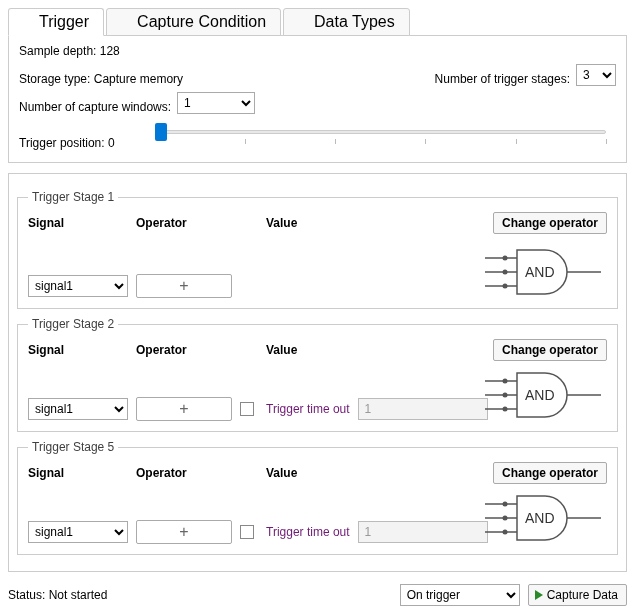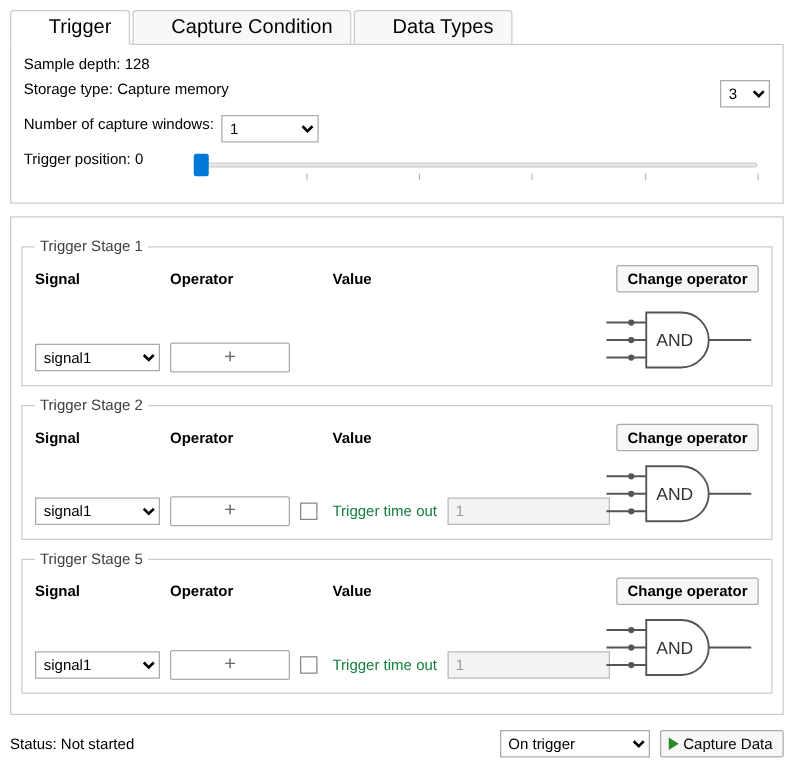--- a/index.html
+++ b/index.html
@@ -31,21 +31,21 @@
   }
   .tab.active {
     background: #fff;
     border-bottom: 1px solid #fff;
   }
   .config-block {
     border: 1px solid #ccc;
     border-top: none;
     padding: 8px 10px 12px 10px;
   }
-  .row { display: flex; align-items: flex-start; margin-bottom: 6px; }
+  .row { display: flex; align-items: flex-end; margin-bottom: 6px; }
   .row .spacer { flex: 1; }
   .label { white-space: nowrap; }
   select {
     font-family: inherit;
     font-size: 12px;
     border: 1px solid #aaa;
     background: #fff;
     padding: 1px 2px;
     height: 22px;
   }
@@ -132,21 +132,21 @@
     cursor: default;
   }
   .checkbox {
     width: 14px;
     height: 14px;
     border: 1px solid #888;
     background: #fff;
     display:inline-block;
     vertical-align: middle;
   }
-  .cb-label { color:#15803d; margin-left:4px; }
+  .cb-label { color:#701a75; margin-left:4px; }
   .timeout-input {
     width: 130px;
     height: 22px;
     border: 1px solid #bbb;
     background: #f3f3f3;
     color: #999;
     padding: 0 6px;
     display:flex;
     align-items:center;
   }
@@ -201,20 +201,21 @@
   <div class="tab">Data Types</div>
 </div>
 
 <div class="config-block">
   <div class="row">
     <span class="label">Sample depth: 128</span>
   </div>
   <div class="row">
     <span class="label">Storage type: Capture memory</span>
     <span class="spacer"></span>
+    <span class="label" style="margin-right:6px;">Number of trigger stages:</span>
     <select class="small">
       <option>3</option>
     </select>
   </div>
   <div class="row">
     <span class="label" style="margin-right:6px;">Number of capture windows:</span>
     <select class="med">
       <option>1</option>
     </select>
   </div>

